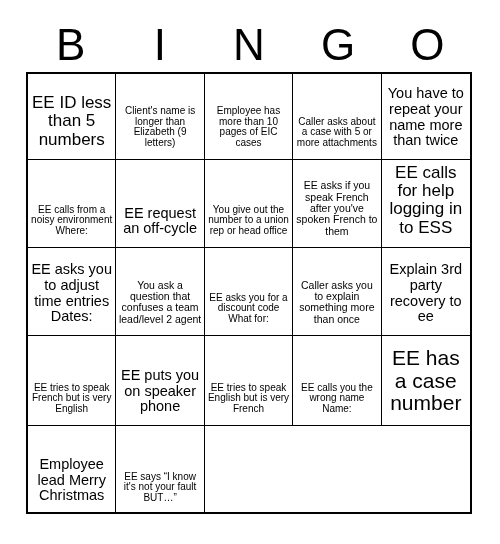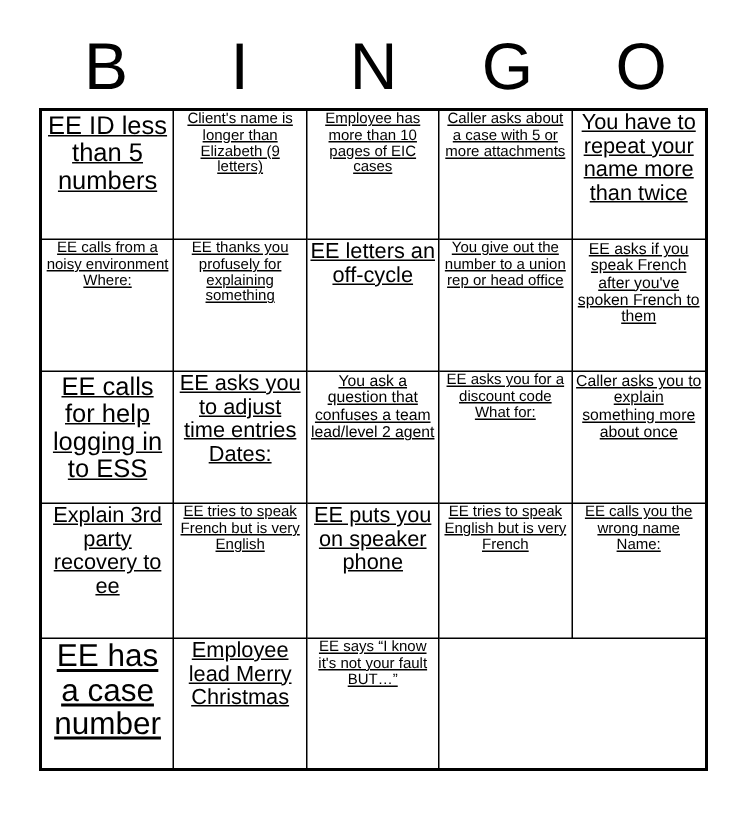--- a/index.html
+++ b/index.html
@@ -53,26 +53,25 @@
     box-sizing: border-box;
     display: grid;
     grid-template-columns: repeat(5, 1fr);
     grid-template-rows: 86px 88px 88px 90px 88px;
   }
   .cell {
     border-right: 1px solid #000000;
     border-bottom: 1px solid #000000;
     box-sizing: border-box;
     display: flex;
-    align-items: flex-start;
+    align-items: flex-end;
     justify-content: center;
     text-align: center;
-    padding: 1px 2px;
+    padding: 10px 2px;
     overflow: hidden;
-    text-decoration: underline;
   }
   .grid .cell:nth-child(5n) {
     border-right: none;
   }
   .grid .cell:nth-child(n+21) {
     border-bottom: none;
   }
   .cell-text {
     display: block;
     width: 100%;
@@ -111,46 +110,43 @@
       </div>
       <div class="cell sz-sm">
         <span class="cell-text">Caller asks about a case with 5 or more attachments</span>
       </div>
       <div class="cell sz-md">
         <span class="cell-text">You have to repeat your name more than twice</span>
       </div>
       <div class="cell sz-sm">
         <span class="cell-text">EE calls from a noisy environment Where:</span>
       </div>
-      <div class="cell sz-sm">
-        <span class="cell-text">EE thanks you profusely for explaining something</span>
-      </div>
       <div class="cell sz-md">
-        <span class="cell-text">EE letters an off-cycle</span>
+        <span class="cell-text">EE request an off-cycle</span>
       </div>
       <div class="cell sz-sm">
         <span class="cell-text">You give out the number to a union rep or head office</span>
       </div>
       <div class="cell sz-xs">
         <span class="cell-text">EE asks if you speak French after you've spoken French to them</span>
       </div>
       <div class="cell sz-lg">
         <span class="cell-text">EE calls for help logging in to ESS</span>
       </div>
       <div class="cell sz-md">
         <span class="cell-text">EE asks you to adjust time entries Dates:</span>
       </div>
       <div class="cell sz-xs">
         <span class="cell-text">You ask a question that confuses a team lead/level 2 agent</span>
       </div>
       <div class="cell sz-sm">
         <span class="cell-text">EE asks you for a discount code What for:</span>
       </div>
       <div class="cell sz-xs">
-        <span class="cell-text">Caller asks you to explain something more about once</span>
+        <span class="cell-text">Caller asks you to explain something more than once</span>
       </div>
       <div class="cell sz-md">
         <span class="cell-text">Explain 3rd party recovery to ee</span>
       </div>
       <div class="cell sz-sm">
         <span class="cell-text">EE tries to speak French but is very English</span>
       </div>
       <div class="cell sz-md">
         <span class="cell-text">EE puts you on speaker phone</span>
       </div>

